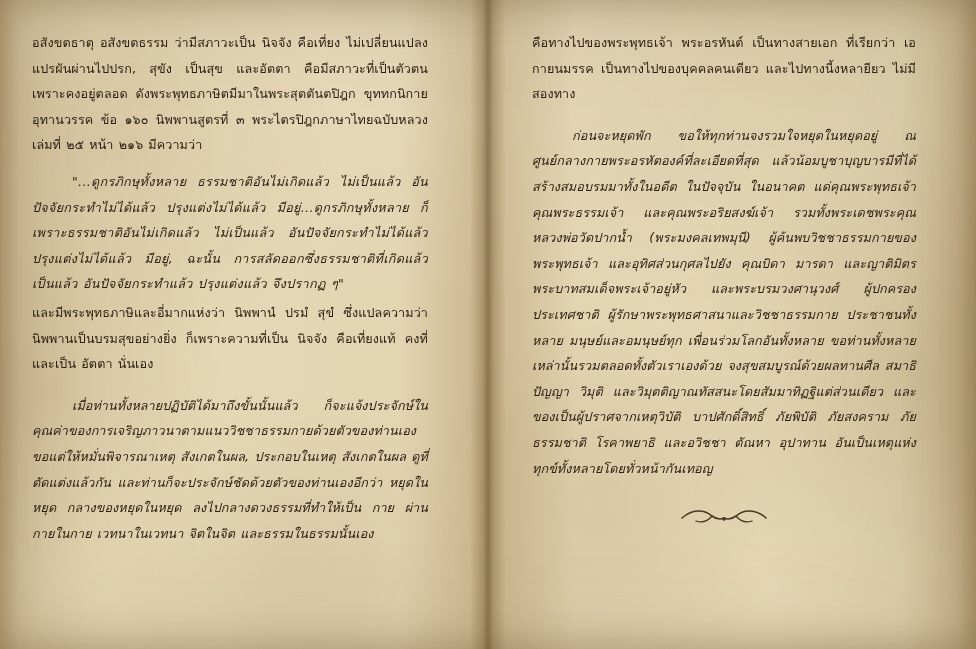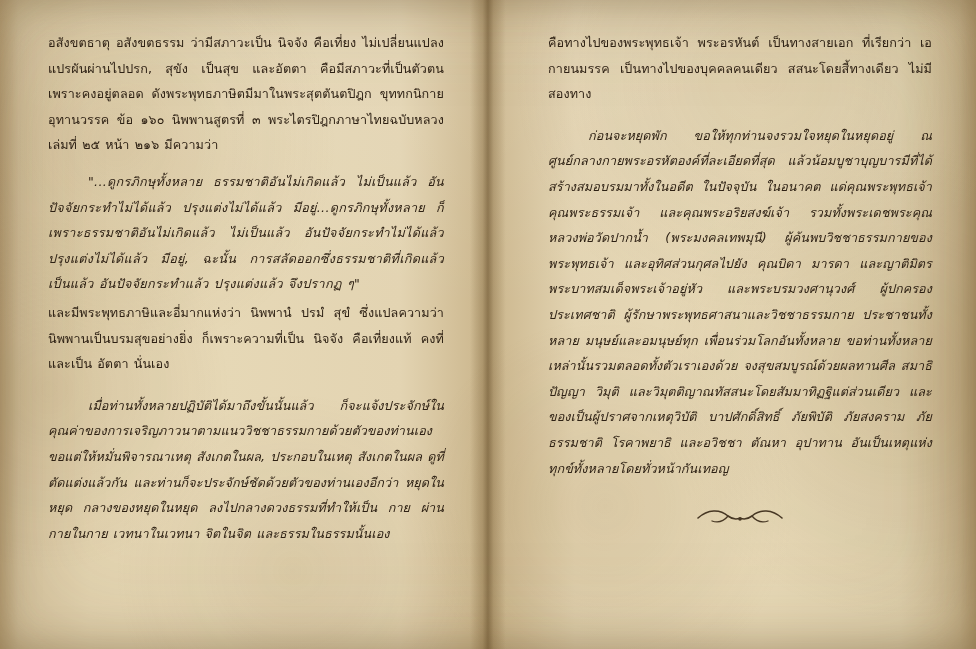--- a/index.html
+++ b/index.html
@@ -68,21 +68,20 @@
       rgba(120,92,50,0.00) 100%);
     pointer-events: none;
     z-index: 3;
   }
   .page {
     position: absolute;
     top: 0;
     height: 461px;
     box-sizing: border-box;
     z-index: 2;
-    margin-left: 16px;
   }
   .page.left {
     left: 0;
     width: 480px;
     padding: 30px 52px 26px 32px;
   }
   .page.right {
     left: 496px;
     width: 480px;
     padding: 30px 60px 26px 36px;
@@ -133,21 +132,21 @@
     <div class="spacer-sm"></div>
     <p class="para quote quote-start">"...ดูกรภิกษุทั้งหลาย ธรรมชาติอันไม่เกิดแล้ว ไม่เป็นแล้ว อันปัจจัยกระทำไม่ได้แล้ว ปรุงแต่งไม่ได้แล้ว มีอยู่...ดูกรภิกษุทั้งหลาย ก็เพราะธรรมชาติอันไม่เกิดแล้ว ไม่เป็นแล้ว อันปัจจัยกระทำไม่ได้แล้ว ปรุงแต่งไม่ได้แล้ว มีอยู่, ฉะนั้น การสลัดออกซึ่งธรรมชาติที่เกิดแล้ว เป็นแล้ว อันปัจจัยกระทำแล้ว ปรุงแต่งแล้ว จึงปรากฏ ๆ"</p>
     <p class="para">และมีพระพุทธภาษิและอี่มากแห่งว่า นิพพานํ ปรมํ สุขํ ซึ่งแปลความว่า นิพพานเป็นบรมสุขอย่างยิ่ง ก็เพราะความที่เป็น นิจจัง คือเที่ยงแท้ คงที่ และเป็น อัตตา นั่นเอง</p>
     <div class="spacer-md"></div>
     <p class="para indent">เมื่อท่านทั้งหลายปฏิบัติได้มาถึงขั้นนั้นแล้ว ก็จะแจ้งประจักษ์ในคุณค่าของการเจริญภาวนาตามแนววิชชาธรรมกายด้วยตัวของท่านเอง ขอแต่ให้หมั่นพิจารณาเหตุ สังเกตในผล, ประกอบในเหตุ สังเกตในผล ดูที่ตัดแต่งแล้วกัน และท่านก็จะประจักษ์ชัดด้วยตัวของท่านเองอีกว่า หยุดในหยุด กลางของหยุดในหยุด ลงไปกลางดวงธรรมที่ทำให้เป็น กาย ผ่านกายในกาย เวทนาในเวทนา จิตในจิต และธรรมในธรรมนั้นเอง</p>
   </div>
 
   <div class="gutter"></div>
 
   <div class="page right">
-    <p class="para">คือทางไปของพระพุทธเจ้า พระอรหันต์ เป็นทางสายเอก ที่เรียกว่า เอกายนมรรค เป็นทางไปของบุคคลคนเดียว สสนะโดยสี้ทางเดียว ไม่มีสองทาง</p>
+    <p class="para">คือทางไปของพระพุทธเจ้า พระอรหันต์ เป็นทางสายเอก ที่เรียกว่า เอกายนมรรค เป็นทางไปของบุคคลคนเดียว และไปทางนี้งหลายียว ไม่มีสองทาง</p>
     <div class="spacer-md"></div>
     <p class="para indent">ก่อนจะหยุดพัก ขอให้ทุกท่านจงรวมใจหยุดในหยุดอยู่ ณ ศูนย์กลางกายพระอรหัตองค์ที่ละเอียดที่สุด แล้วน้อมบูชาบุญบารมีที่ได้สร้างสมอบรมมาทั้งในอดีต ในปัจจุบัน ในอนาคต แด่คุณพระพุทธเจ้า คุณพระธรรมเจ้า และคุณพระอริยสงฆ์เจ้า รวมทั้งพระเดชพระคุณหลวงพ่อวัดปากน้ำ (พระมงคลเทพมุนี) ผู้ค้นพบวิชชาธรรมกายของพระพุทธเจ้า และอุทิศส่วนกุศลไปยัง คุณบิดา มารดา และญาติมิตร พระบาทสมเด็จพระเจ้าอยู่หัว และพระบรมวงศานุวงศ์ ผู้ปกครองประเทศชาติ ผู้รักษาพระพุทธศาสนาและวิชชาธรรมกาย ประชาชนทั้งหลาย มนุษย์และอมนุษย์ทุก เพื่อนร่วมโลกอันทั้งหลาย ขอท่านทั้งหลายเหล่านั้นรวมตลอดทั้งตัวเราเองด้วย จงสุขสมบูรณ์ด้วยผลทานศีล สมาธิ ปัญญา วิมุติ และวิมุตติญาณทัสสนะโดยสัมมาทิฏฐิแต่ส่วนเดียว และของเป็นผู้ปราศจากเหตุวิบัติ บาปศักดิ์สิทธิ์ ภัยพิบัติ ภัยสงคราม ภัยธรรมชาติ โรคาพยาธิ และอวิชชา ตัณหา อุปาทาน อันเป็นเหตุแห่งทุกข์ทั้งหลายโดยทั่วหน้ากันเทอญ</p>
     <div class="ornament">
       <svg width="92" height="20" viewBox="0 0 92 20" aria-hidden="true">
         <path d="M4 11 C14 2, 26 2, 34 9 C38 12, 42 13, 46 11 C50 13, 54 12, 58 9 C66 2, 78 2, 88 11" fill="none" stroke="#3a2a18" stroke-width="1.6" stroke-linecap="round"></path>
         <path d="M34 9 C30 14, 24 16, 18 14" fill="none" stroke="#3a2a18" stroke-width="1.3" stroke-linecap="round"></path>
         <path d="M58 9 C62 14, 68 16, 74 14" fill="none" stroke="#3a2a18" stroke-width="1.3" stroke-linecap="round"></path>
         <circle cx="46" cy="12" r="1.8" fill="#3a2a18"></circle>
       </svg>
     </div>

